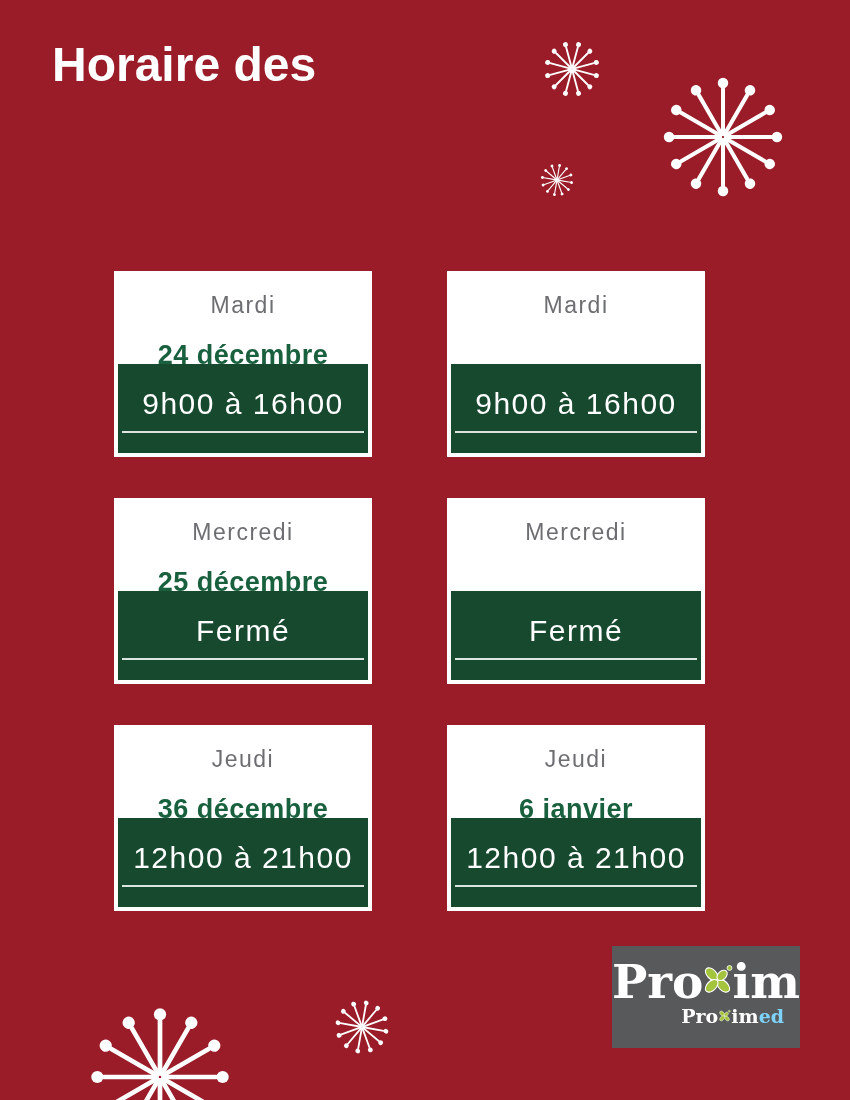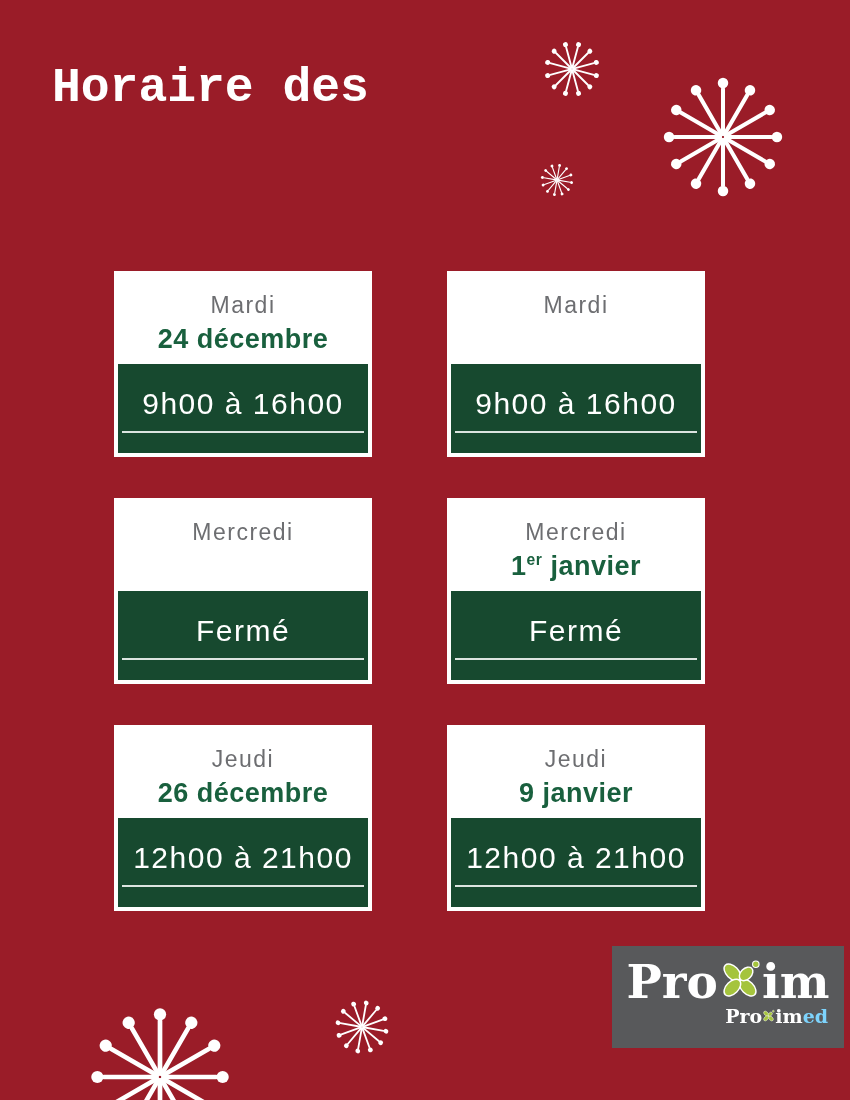--- a/index.html
+++ b/index.html
@@ -3,44 +3,44 @@
 <meta charset="utf-8">
 <style>
   html,body{margin:0;padding:0;}
   body{
     width:850px;height:1100px;position:relative;overflow:hidden;
     background:#9a1c28;
     font-family:"Liberation Sans",sans-serif;
   }
   
   .title{position:absolute;left:52px;top:36px;color:#ffffff;
-         font-family:Liberation Mono, monospace;font-weight:bold;margin-top:24px;}
+         font-family:Liberation Sans, sans-serif;font-weight:bold;}
   .title-line1{font-size:48px;line-height:1.2;letter-spacing:0px;}
   .title-line2{font-size:92px;line-height:1.0;margin-top:-4px;letter-spacing:-1px;}
   
   .flake{position:absolute;}
   
   .card{position:absolute;width:258px;height:186px;background:#ffffff;}
   .card-day{margin-top:21px;text-align:center;color:#6d6e71;
             font-size:23px;letter-spacing:1.5px;}
-  .card-date{margin-top:5px;text-align:center;color:#19603e;
+  .card-date{margin-top:21px;text-align:center;color:#19603e;
              font-weight:bold;font-size:27px;letter-spacing:0.5px;}
   .card-date sup{font-size:58%;vertical-align:super;line-height:0;}
   .card-band{position:absolute;left:4px;right:4px;bottom:4px;height:89px;
              background:#17492f;}
   .band-hours{margin-top:23px;text-align:center;color:#ffffff;
               font-weight:normal;font-size:30px;letter-spacing:1.5px;}
   .band-rule{position:absolute;left:50%;transform:translateX(-50%);
              bottom:20px;width:242px;height:2px;background:rgba(255,255,255,0.85);}
   
   .pos-r1c1{left:114px;top:271px;} .pos-r1c2{left:447px;top:271px;}
   .pos-r2c1{left:114px;top:498px;} .pos-r2c2{left:447px;top:498px;}
   .pos-r3c1{left:114px;top:725px;} .pos-r3c2{left:447px;top:725px;}
   
-  .logo-box{position:absolute;left:612px;top:946px;width:232px;height:102px;
+  .logo-box{position:absolute;left:612px;top:946px;width:188px;height:102px;
             background:#58595b;}
   .logo-main{display:flex;align-items:center;justify-content:center;
              margin-top:12px;color:#ffffff;
              font-family:"DejaVu Serif",serif;font-weight:bold;font-size:47px;
              line-height:1;}
   .logo-main .xmark{margin:0 -3px;position:relative;top:-2px;}
   .logo-sub{display:flex;align-items:center;justify-content:flex-end;
             margin:2px 16px 0 0;color:#ffffff;
             font-family:"DejaVu Serif",serif;font-weight:bold;font-size:19px;
             line-height:1;}
@@ -113,47 +113,47 @@
 <div class="card pos-r1c2">
   <div class="card-day">Mardi</div>
   <div class="card-band">
     <div class="band-hours">9h00 à 16h00</div>
     <div class="band-rule"></div>
   </div>
 </div>
 
 <div class="card pos-r2c1">
   <div class="card-day">Mercredi</div>
+  <div class="card-date"><span>25 décembre</span><sup></sup><span></span></div>
   <div class="card-band">
     <div class="band-hours">Fermé</div>
     <div class="band-rule"></div>
   </div>
 </div>
 
 <div class="card pos-r2c2">
   <div class="card-day">Mercredi</div>
-  <div class="card-date"><span>1</span><sup>er</sup><span> janvier</span></div>
   <div class="card-band">
     <div class="band-hours">Fermé</div>
     <div class="band-rule"></div>
   </div>
 </div>
 
 <div class="card pos-r3c1">
   <div class="card-day">Jeudi</div>
-  <div class="card-date"><span>26 décembre</span><sup></sup><span></span></div>
+  <div class="card-date"><span>36 décembre</span><sup></sup><span></span></div>
   <div class="card-band">
     <div class="band-hours">12h00 à 21h00</div>
     <div class="band-rule"></div>
   </div>
 </div>
 
 <div class="card pos-r3c2">
   <div class="card-day">Jeudi</div>
-  <div class="card-date"><span>9 janvier</span><sup></sup><span></span></div>
+  <div class="card-date"><span>6 janvier</span><sup></sup><span></span></div>
   <div class="card-band">
     <div class="band-hours">12h00 à 21h00</div>
     <div class="band-rule"></div>
   </div>
 </div>
 
 <svg class="flake" style="left:88px;top:1005px" width="144" height="144" viewBox="-100 -100 200 200">
     <use href="#flake12"></use>
   </svg>
 <svg class="flake" style="left:334px;top:999px" width="56" height="56" viewBox="-100 -100 200 200">

